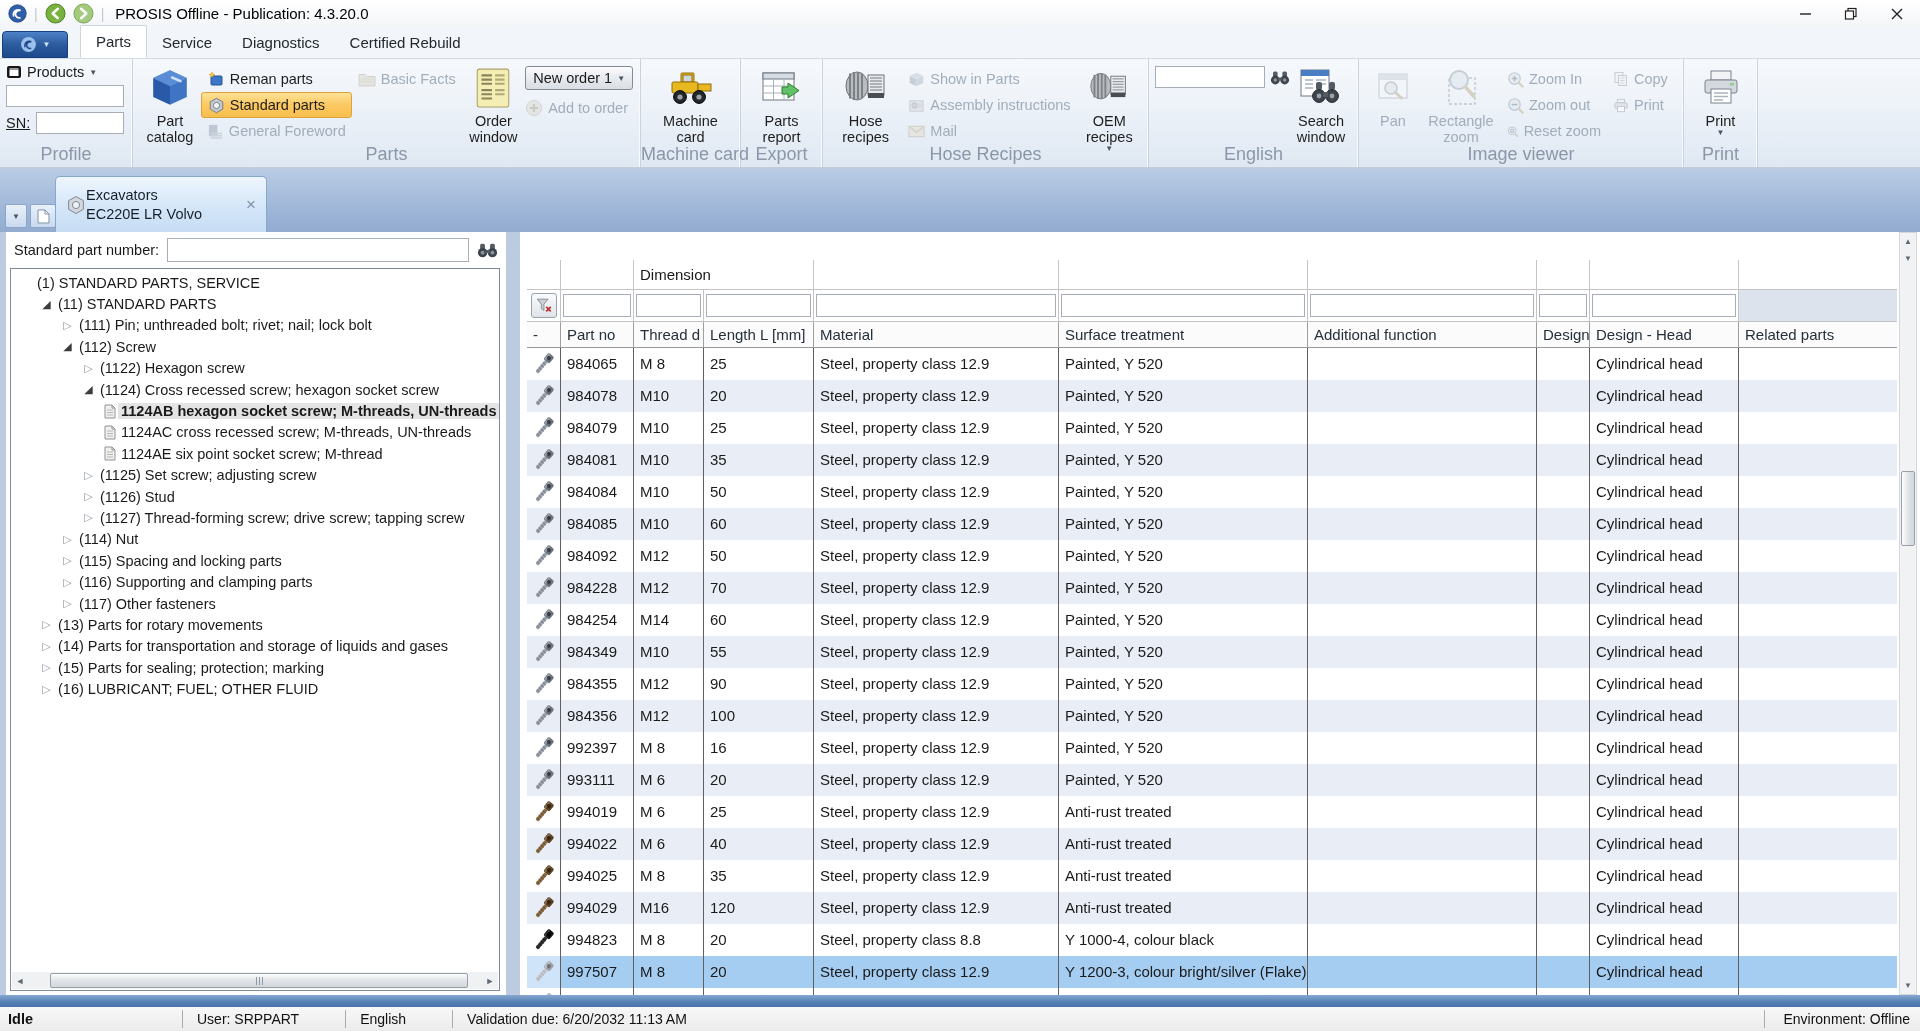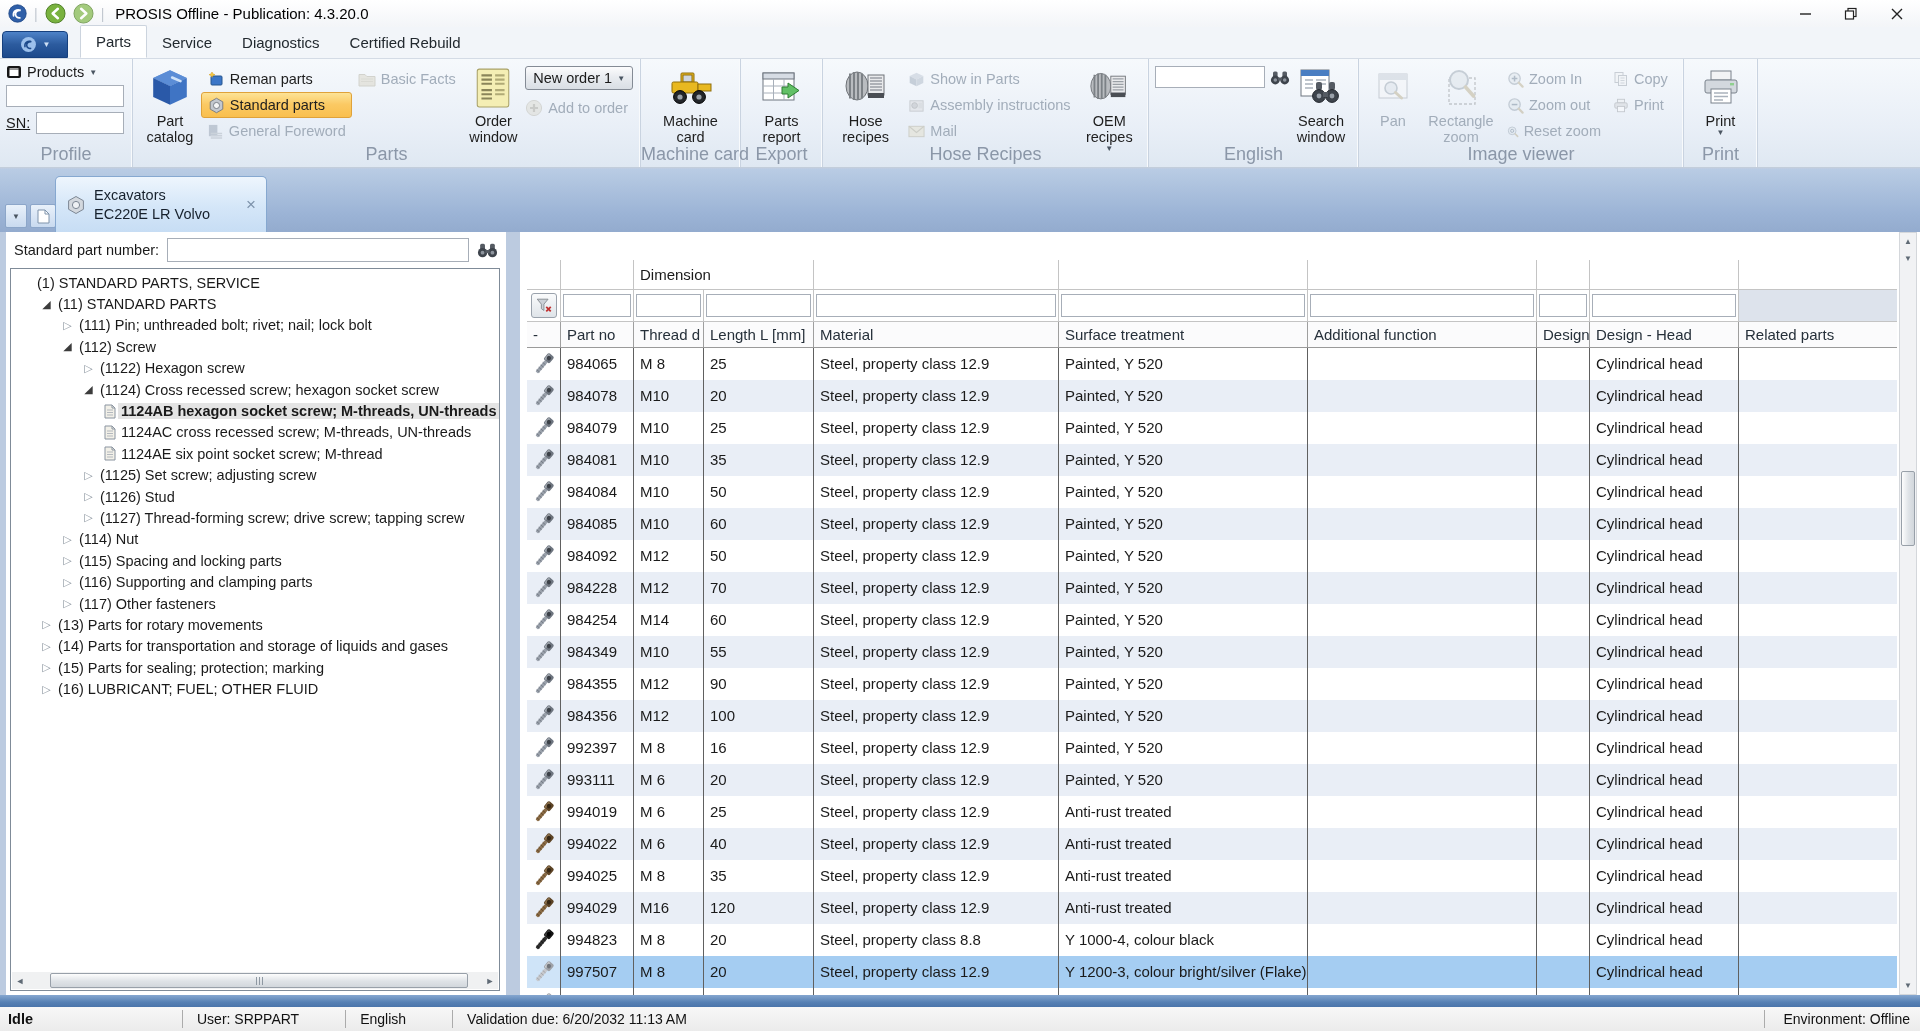--- a/index.html
+++ b/index.html
@@ -48,21 +48,21 @@
   .profile-inner { display:flex; flex-direction:column; gap:5px; width:118px; }
   .prod-row { display:flex; align-items:center; gap:5px; font-size:14.5px; }
   .sn-row { display:flex; align-items:center; gap:6px; font-size:14.5px;text-decoration:underline; }
   
   .docstrip { position:absolute; top:168px; left:0; right:0; height:64px;
     background:linear-gradient(#b9cce4,#9cb4d6 70%,#93abce); border-top:1px solid #ffffff66; }
   .strip-btn { position:absolute; bottom:4px; width:22px; height:24px; border:1px solid #8ca6c9;
     border-radius:2px; background:linear-gradient(#e9f1fa,#c9daef); display:flex; align-items:center; justify-content:center; }
   .doc-tab { position:absolute; left:55px; bottom:0; width:212px; height:56px;
     background:linear-gradient(#eef5fd,#d4e6f8 55%,#c7ddf4); border:1px solid #86a8d0; border-bottom:none;
-    border-radius:5px 5px 0 0; display:flex; align-items:center; padding:12px 10px; gap:8px; }
+    border-radius:5px 5px 0 0; display:flex; align-items:center; padding:12px 10px; }
   .doc-tab .lines { font-size:14.5px; line-height:1.25; color:#16202c; }
   .doc-close { margin-left:auto; color:#7e93ab; font-size:17px; }
   
   .content { position:absolute; top:232px; left:0; right:0; height:763px; background:#bccbe0; }
   .leftpanel { position:absolute; left:6px; top:0; width:500px; height:763px; background:#fff; }
   .searchrow { position:absolute; left:8px; right:8px; top:5px; height:26px; display:flex; align-items:center; gap:8px; font-size:14.5px; }
   .searchrow input { flex:1; height:24px; }
   .treebox { position:absolute; left:4px; right:6px; top:36px; bottom:4px; border:1px solid #7f8b98; overflow:hidden; padding-top:3px; }
   .tree-row { display:flex; align-items:center; height:21.4px; font-size:14.5px; white-space:nowrap; }
   .tree-row .exp { width:17px; display:inline-flex; justify-content:center; flex:none; }

